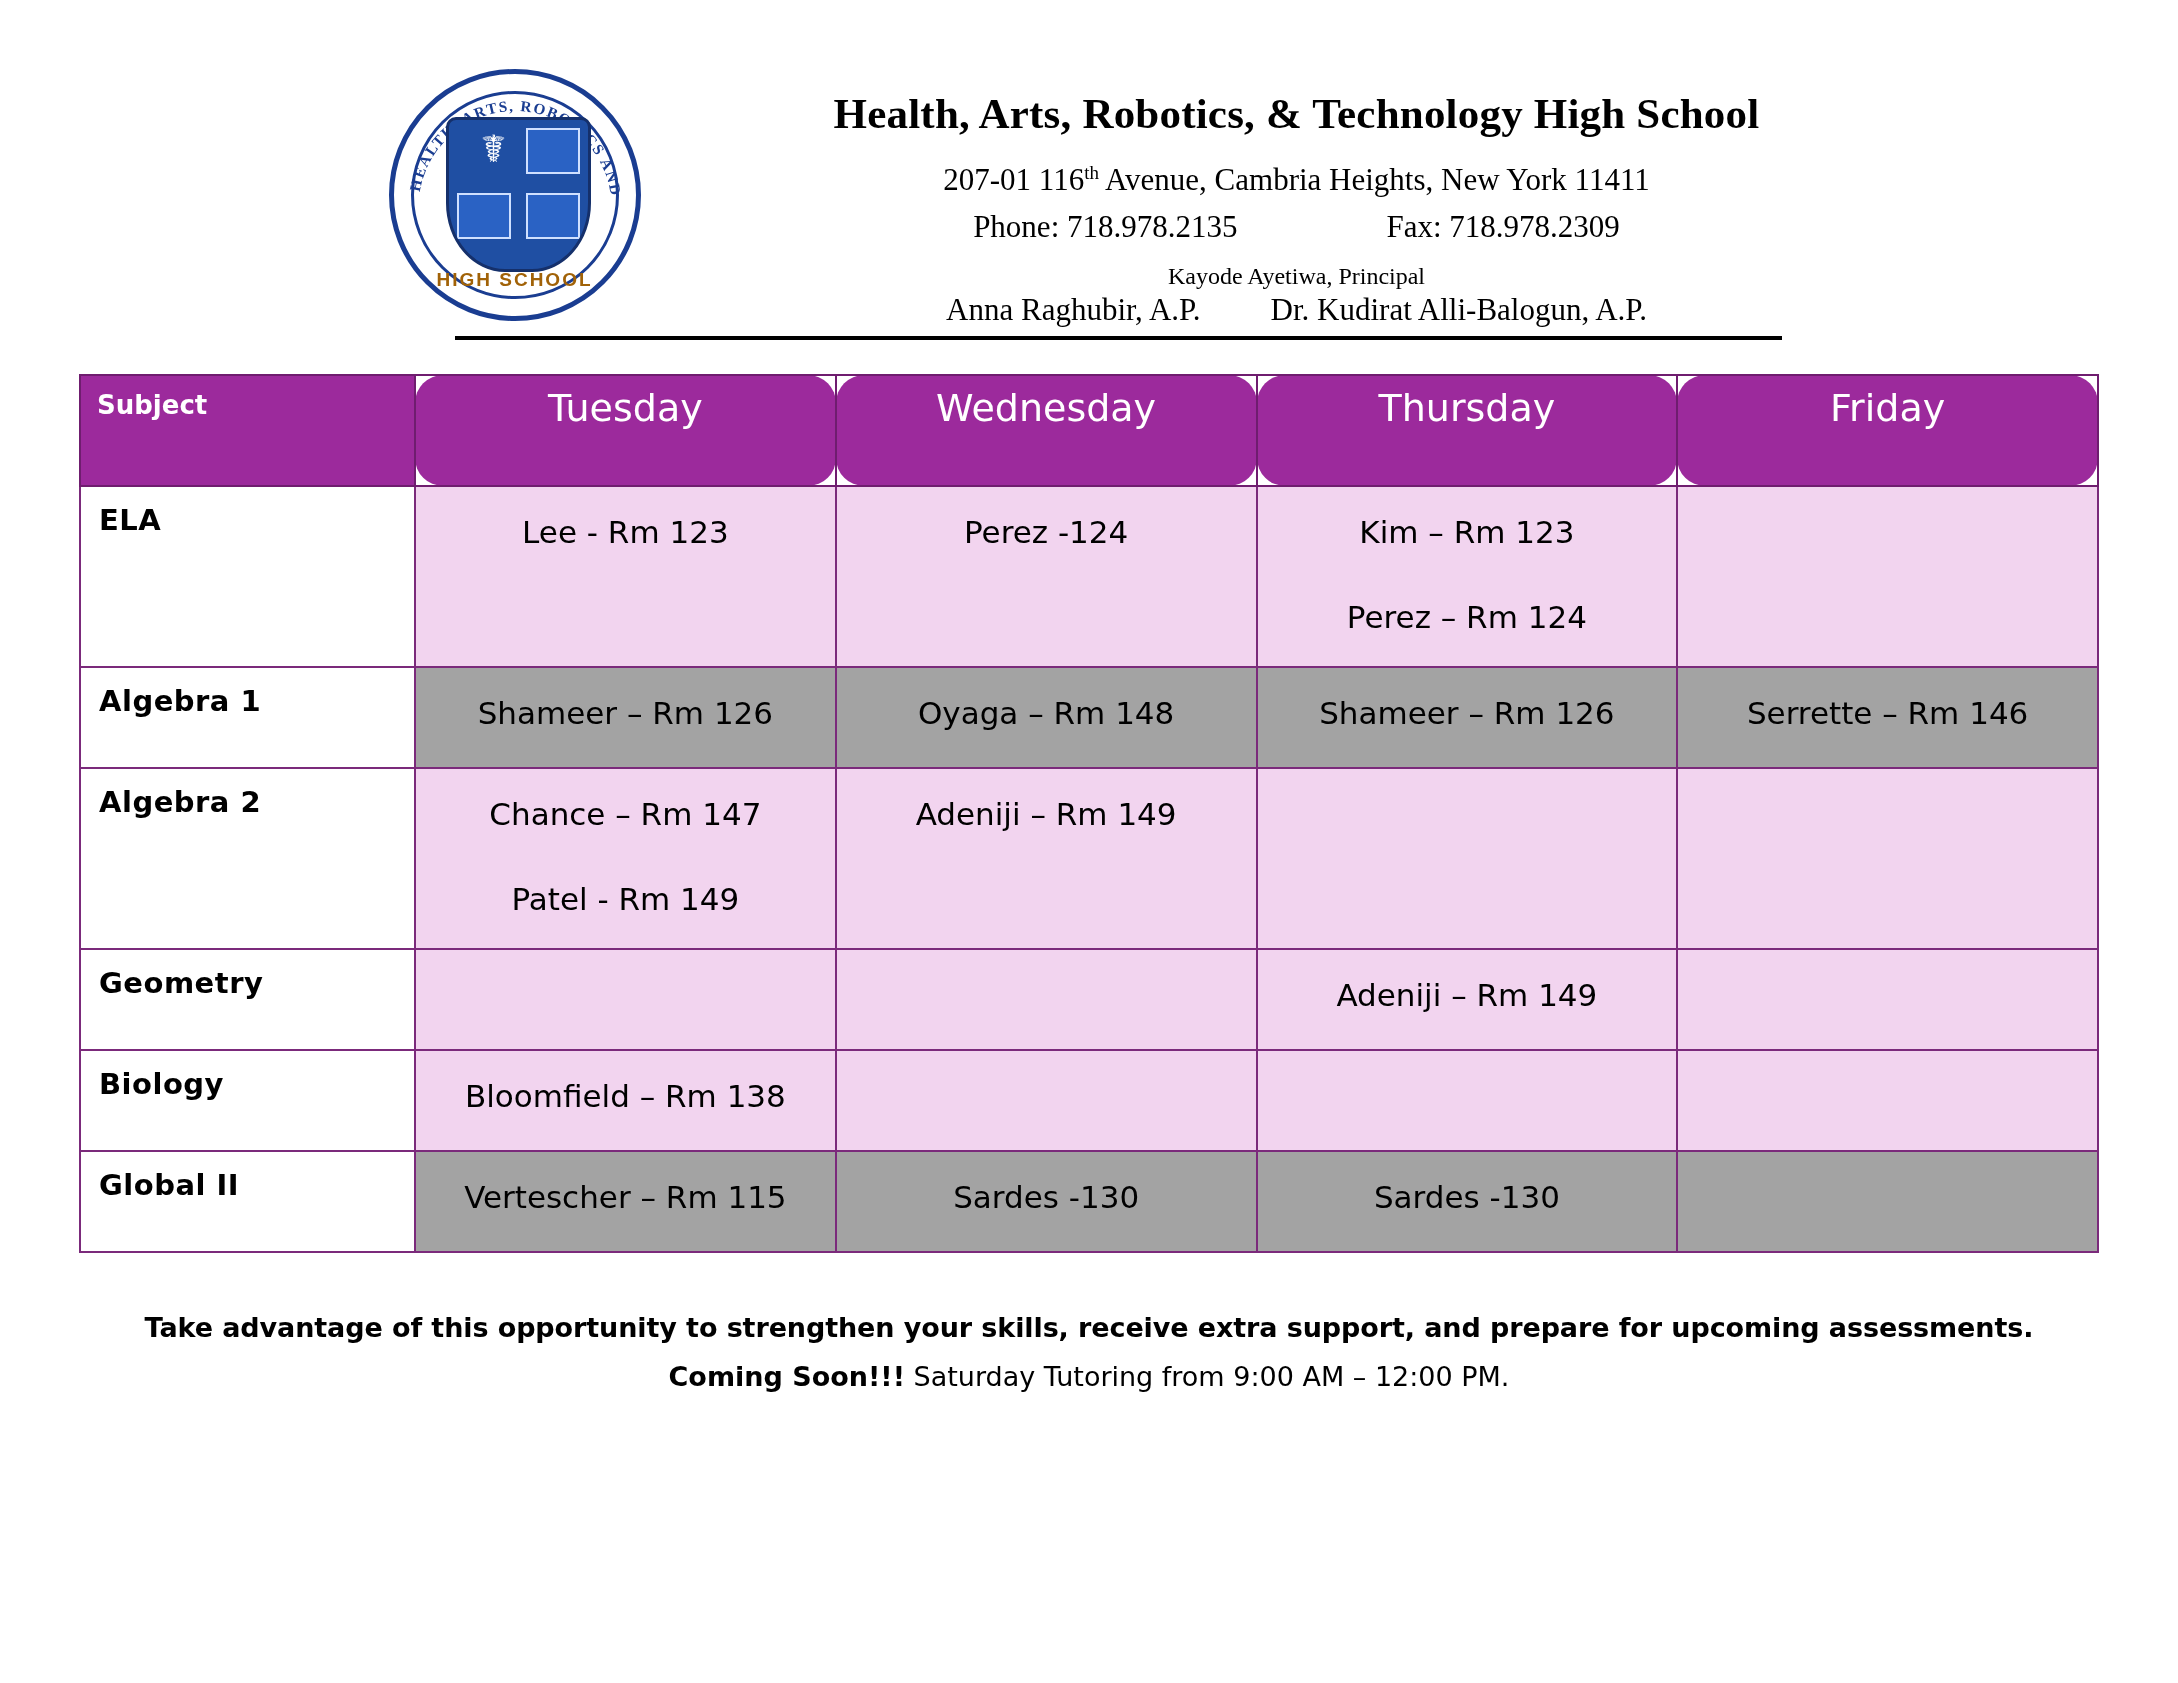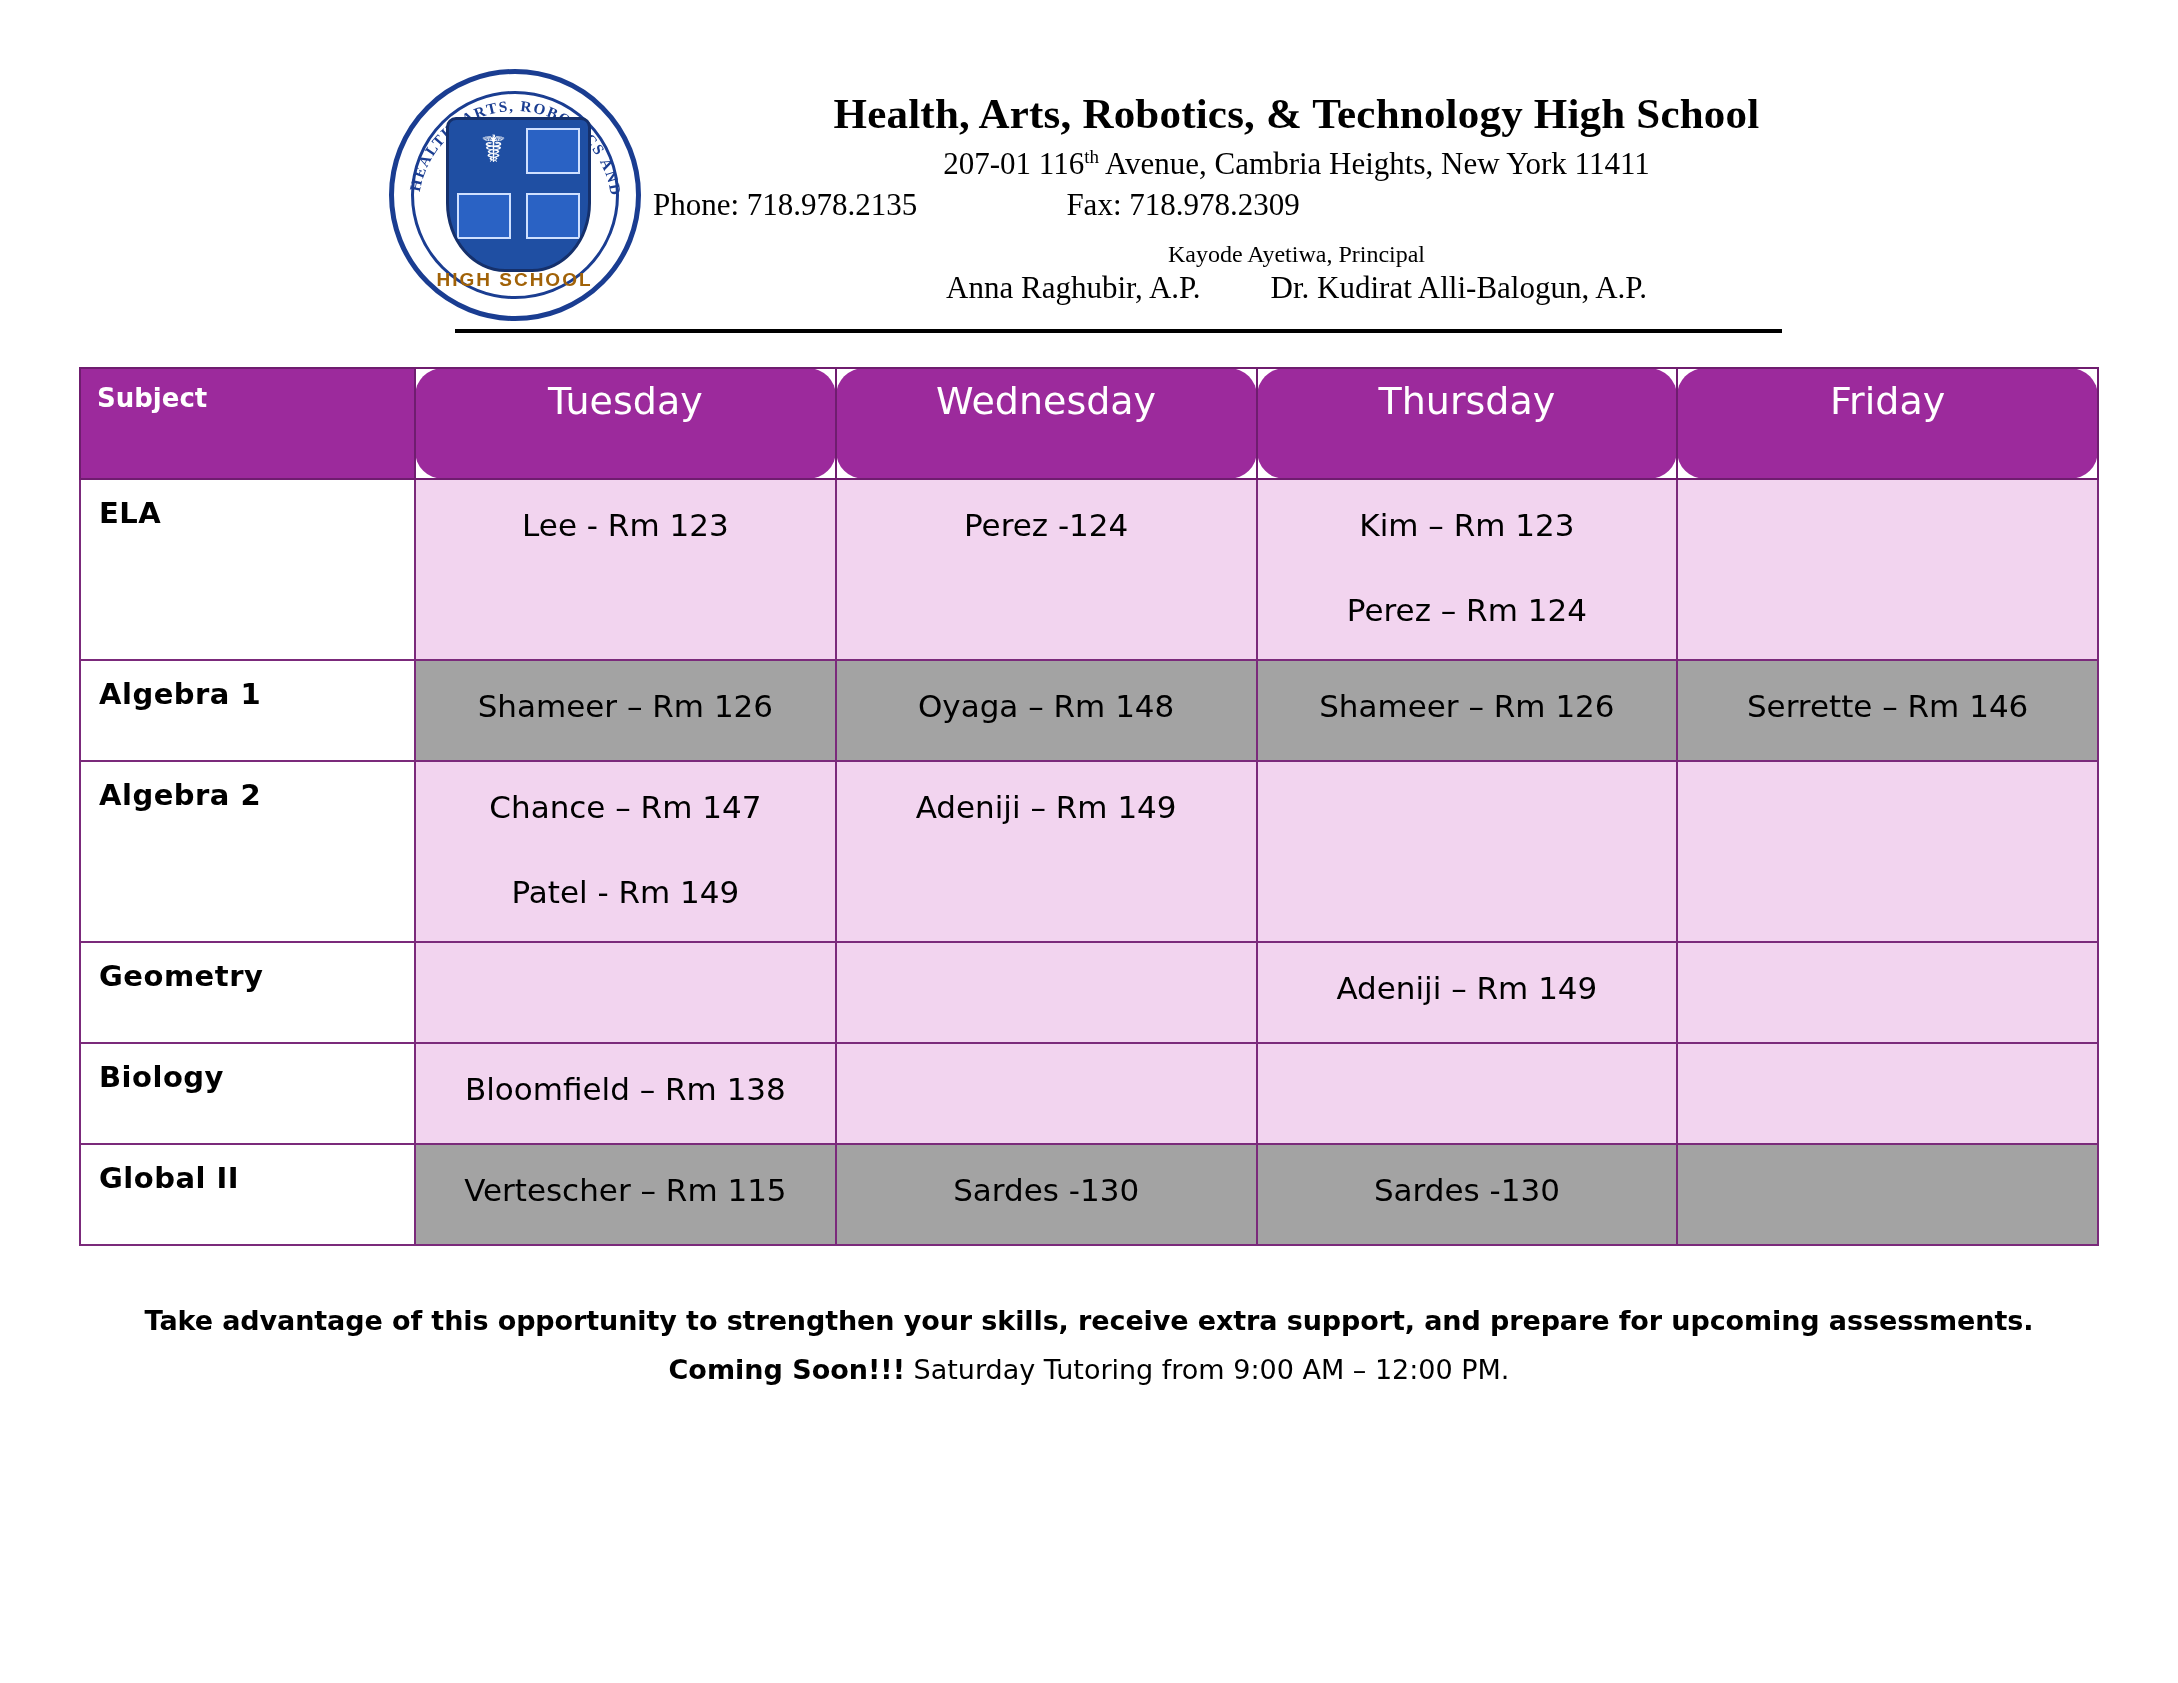--- a/index.html
+++ b/index.html
@@ -48,33 +48,34 @@
   .school-name {
     font-size: 43px;
     font-weight: bold;
     letter-spacing: 0.2px;
     line-height: 1.15;
     white-space: nowrap;
   }
   .address {
     font-size: 31px;
     line-height: 1.3;
-    margin-top: 6px;
+    margin-top: 22px;
   }
   .address sup { font-size: 19px; }
   .website {
     font-size: 30px;
     color: #1414d6;
     text-decoration: underline;
     line-height: 1.35;
   }
   .phonefax {
     font-size: 31px;
-    margin-top: 2px;
+    margin-top: 8px;
     display: flex;
+    justify-content: center;
     gap: 149px;
   }
   .principal {
     font-size: 24px;
     font-weight: normal;
     margin-top: 18px;
   }
   .aps {
     font-size: 31px;
     margin-top: 2px;

